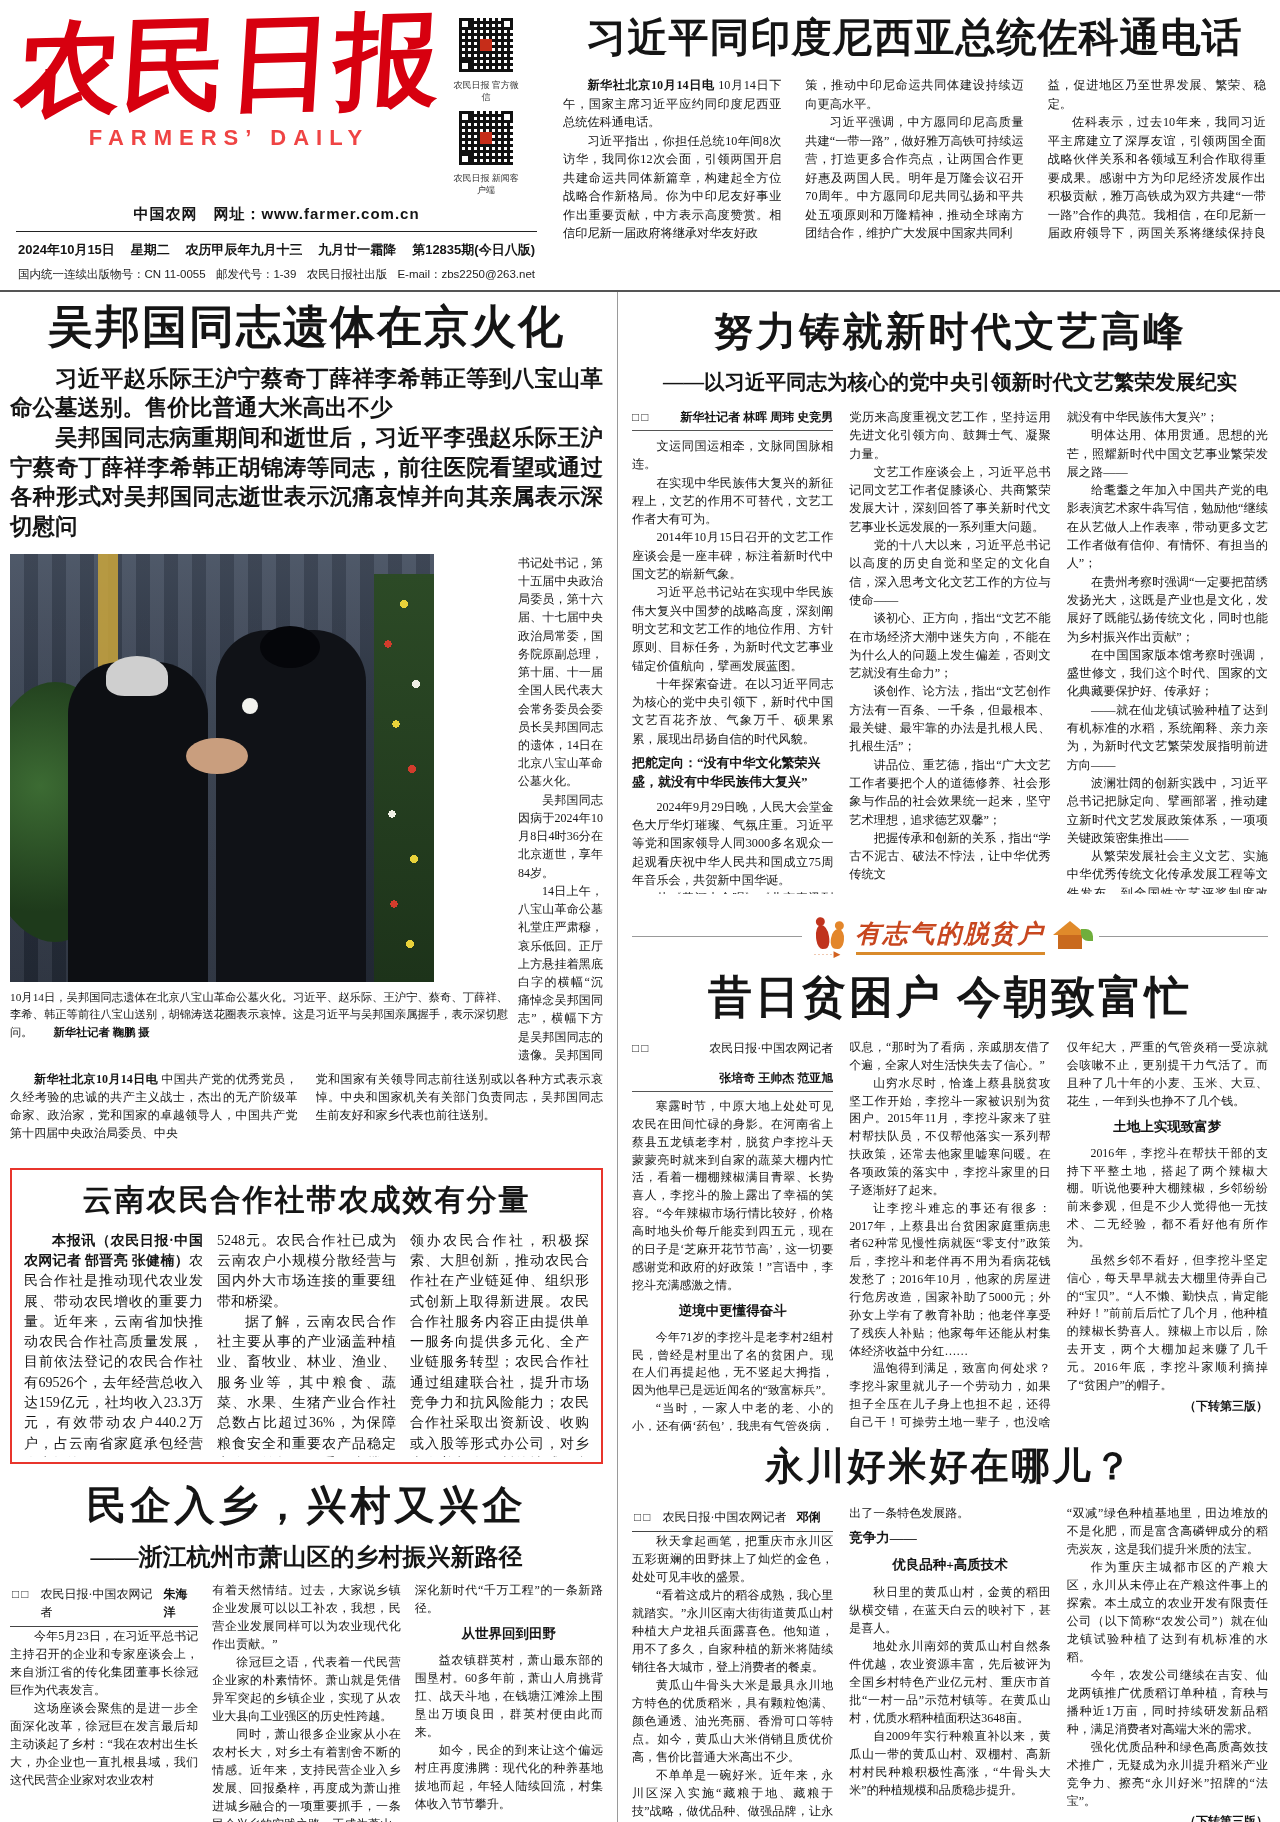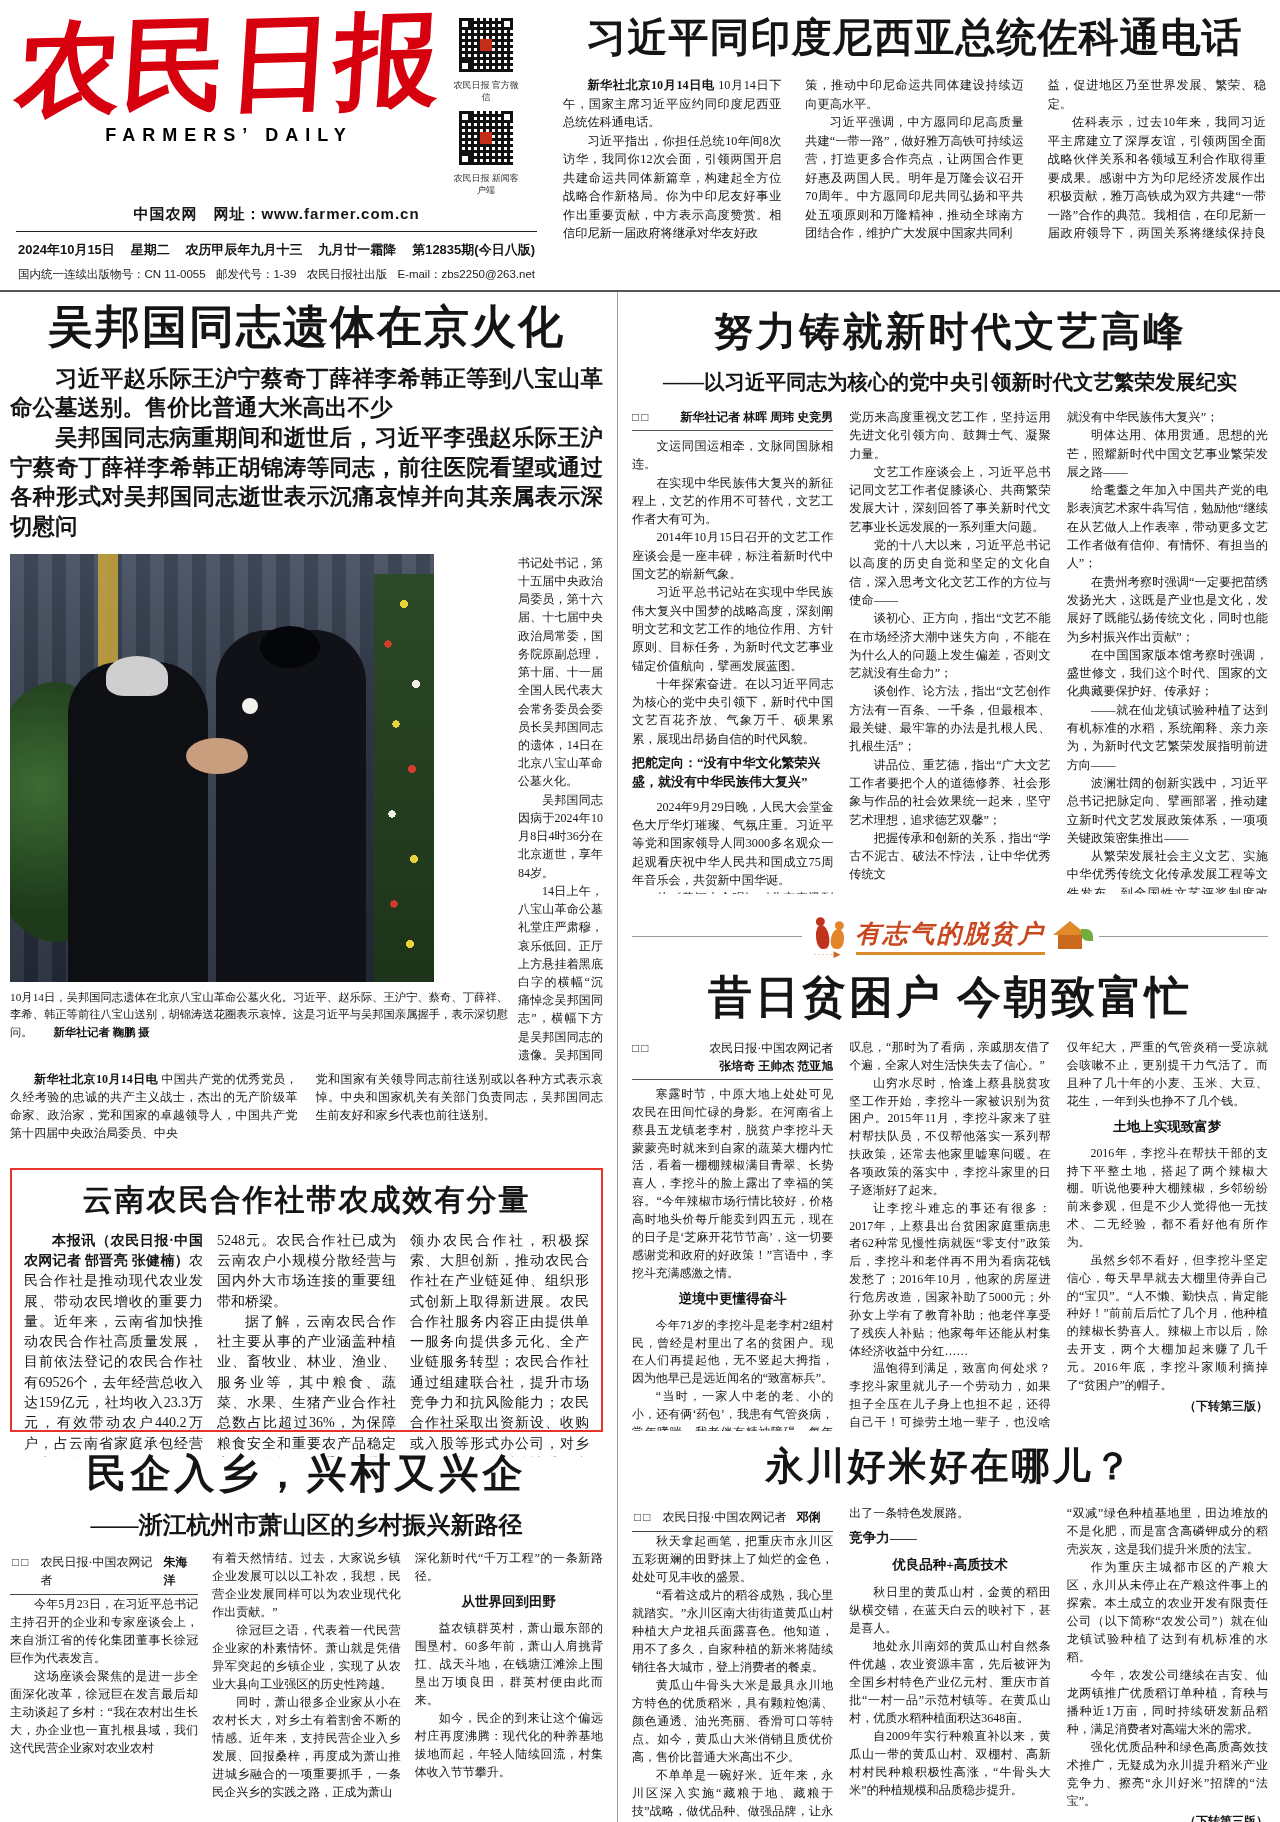--- a/index.html
+++ b/index.html
@@ -15,21 +15,21 @@
 
   
   .top-row{display:flex;height:292px;border-bottom:2px solid #555;}
   .masthead{width:545px;padding:10px 6px 0 14px;}
   .mast-main{display:flex;}
   .brand-block{width:430px;text-align:center;}
   .brand-title{
     font-size:104px;line-height:1.05;font-weight:900;color:#d7000f;
     letter-spacing:2px;transform:skewX(-5deg) rotate(-1.5deg);white-space:nowrap;
   }
-  .brand-en{font-size:18px;font-weight:bold;color:#000000;letter-spacing:7px;margin-top:6px;font-family:"Liberation Sans",sans-serif;}
+  .brand-en{font-size:22px;font-weight:bold;color:#ef4444;letter-spacing:7px;margin-top:6px;font-family:"Liberation Sans",sans-serif;}
   .mast-right{width:84px;padding-top:8px;display:flex;flex-direction:column;align-items:center;gap:8px;}
   .qr-box{width:54px;height:54px;position:relative;background:
      repeating-linear-gradient(0deg,#111 0 3px,transparent 3px 6px),
      repeating-linear-gradient(90deg,#111 0 3px,#fff 3px 6px);}
   .qr-box i{position:absolute;width:12px;height:12px;border:3px solid #111;background:#fff;}
   .qr-box i:nth-child(1){top:0;left:0;} .qr-box i:nth-child(2){top:0;right:0;} .qr-box i:nth-child(3){bottom:0;left:0;}
   .qr-box b{position:absolute;top:21px;left:21px;width:12px;height:12px;background:#c62d19;}
   .qr-label{font-size:9px;line-height:1.3;text-align:center;color:#333;width:70px;}
   .site-line{font-size:15px;font-weight:bold;text-align:center;margin-top:8px;letter-spacing:1px;font-family:"Liberation Sans",sans-serif;}
   .mast-rule{border-top:1.5px solid #222;margin:7px 2px 0 2px;}
@@ -75,21 +75,21 @@
   .photo .fig.f2::before{content:"";position:absolute;top:-4px;left:44px;width:60px;height:42px;border-radius:50%;background:#05060a;}
   .photo .hands{position:absolute;left:176px;bottom:208px;width:62px;height:36px;border-radius:50%;background:#c99e7e;}
   .photo .flower{position:absolute;left:232px;bottom:268px;width:16px;height:16px;border-radius:50%;background:#f2f2ee;}
   .caption{font-size:11.3px;line-height:1.55;margin-top:7px;text-align:justify;}
   .caption .credit{font-weight:bold;margin-left:18px;white-space:nowrap;}
   .wu-side{flex:1;font-size:12px;line-height:1.52;height:508px;}
   .wu-bottom{display:flex;gap:18px;margin-top:8px;height:82px;font-size:12px;line-height:1.52;}
   .wu-bottom > div{flex:1;}
 
   
-  .yn-box{border:2.5px solid #e8352c;margin-top:16px;padding:10px 12px 8px 12px;height:264px;}
+  .yn-box{border:2.5px solid #e8352c;margin-top:16px;padding:10px 12px 8px 12px;height:296px;}
   .yn-head{font-size:30px;font-weight:900;text-align:center;letter-spacing:2px;}
   .yn-cols{display:flex;gap:14px;margin-top:10px;height:226px;}
   .yn-col{flex:1;font-size:14px;line-height:1.45;}
 
   
   .mq{margin-top:14px;}
   .mq-head{font-size:40px;font-weight:900;text-align:center;letter-spacing:4px;}
   .mq-sub{font-size:24px;font-weight:bold;text-align:center;margin-top:8px;}
   .byline-row{display:flex;align-items:baseline;gap:10px;border-bottom:1px solid #444;padding:4px 2px 5px 2px;font-size:12px;}
   .byline-row .names{font-weight:bold;}
@@ -122,21 +122,21 @@
           border-bottom:3px solid #d98a2b;padding-bottom:2px;}
   .b-house{position:relative;width:34px;height:30px;}
   .b-house .roof{position:absolute;top:0;left:0;width:0;height:0;border-left:17px solid transparent;border-right:17px solid transparent;border-bottom:14px solid #e08a2a;}
   .b-house .base{position:absolute;top:14px;left:5px;width:24px;height:14px;background:#c96a1e;}
   .b-house .leaf{position:absolute;right:-6px;top:8px;width:12px;height:12px;border-radius:0 60% 0 60%;background:#6fae3c;}
   .xr-head{font-size:44px;font-weight:900;text-align:center;letter-spacing:3px;margin-top:4px;}
   .xr-cols{display:flex;gap:16px;margin-top:12px;height:392px;}
   .xr-col{flex:1;font-size:11.9px;line-height:1.5;}
   .byline-two{border-bottom:1px solid #555;padding-bottom:4px;margin-bottom:6px;font-size:12px;}
   .byline-two .l1{display:flex;justify-content:space-between;}
-  .byline-two .l2{text-align:right;font-weight:bold;margin-top:0;}
+  .byline-two .l2{text-align:right;font-weight:bold;margin-top:12px;}
 
   
   .yc{margin-top:10px;}
   .yc-head{font-size:38px;font-weight:900;text-align:center;letter-spacing:3px;}
   .yc-cols{display:flex;gap:16px;margin-top:12px;height:334px;}
   .yc-col{flex:1;font-size:12px;line-height:1.5;}
   .kicker{font-weight:bold;font-size:13.5px;text-indent:0;margin-top:6px;}
 </style>
 </head>
 <body>

